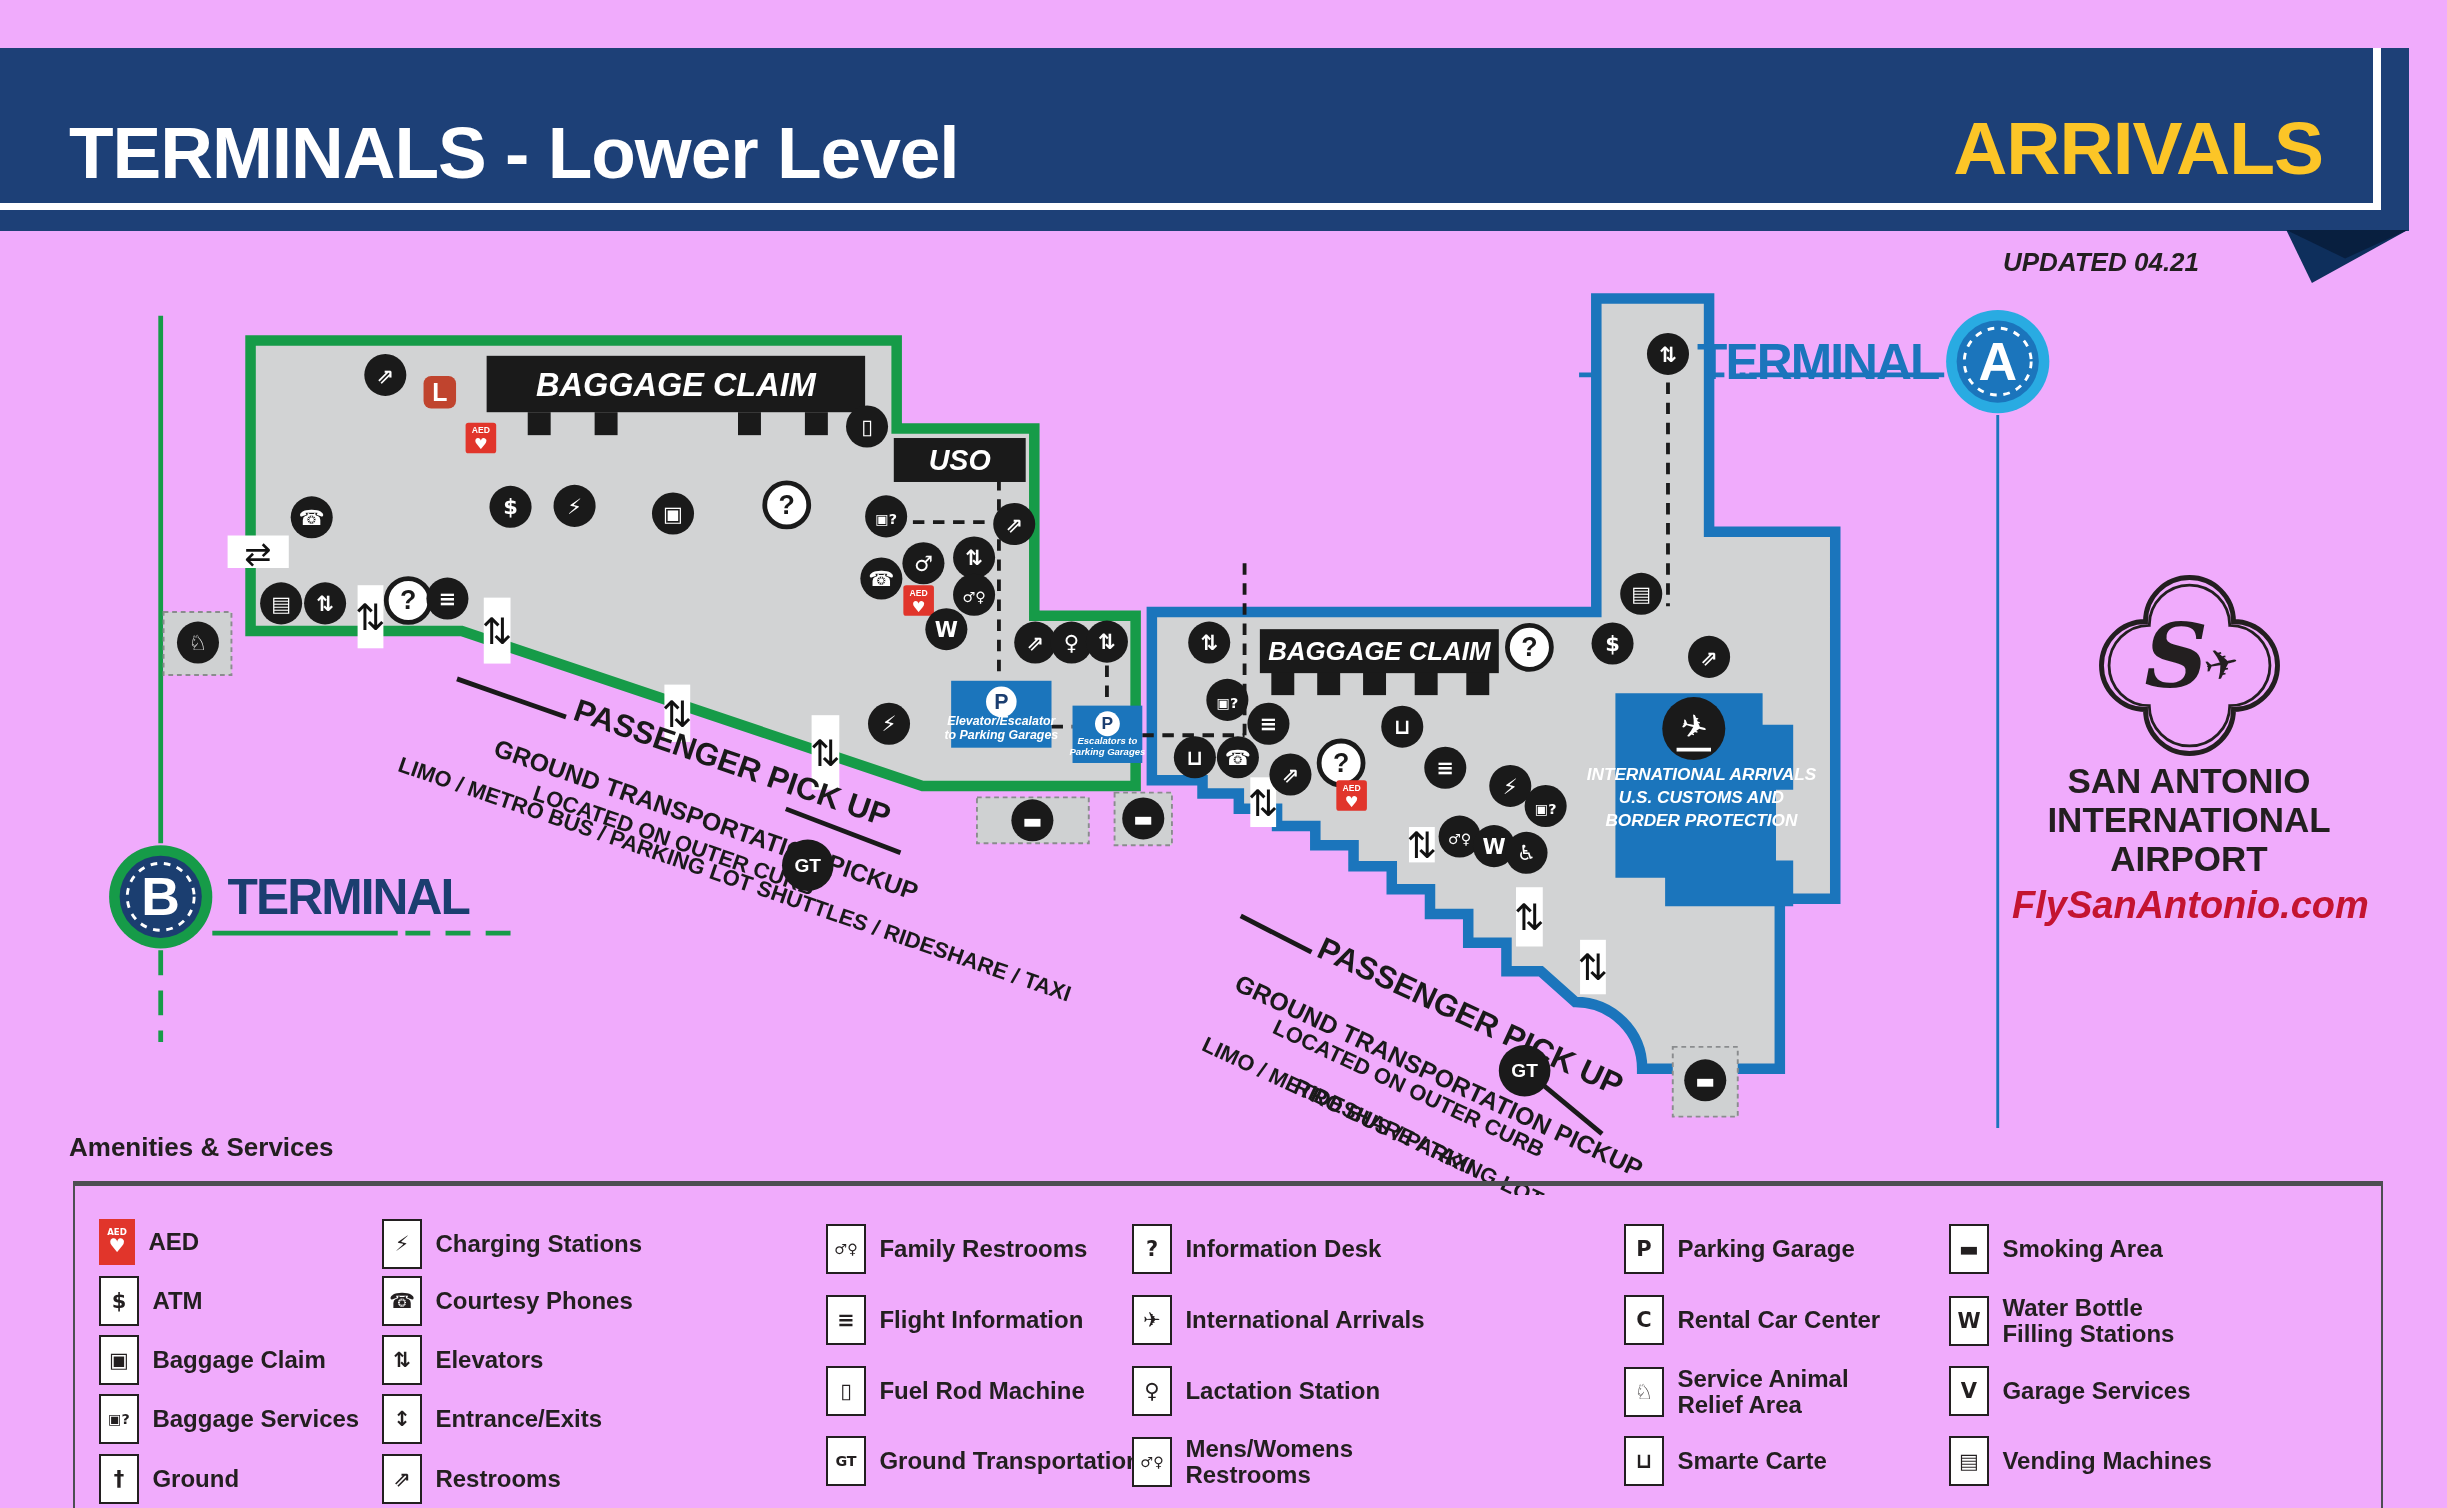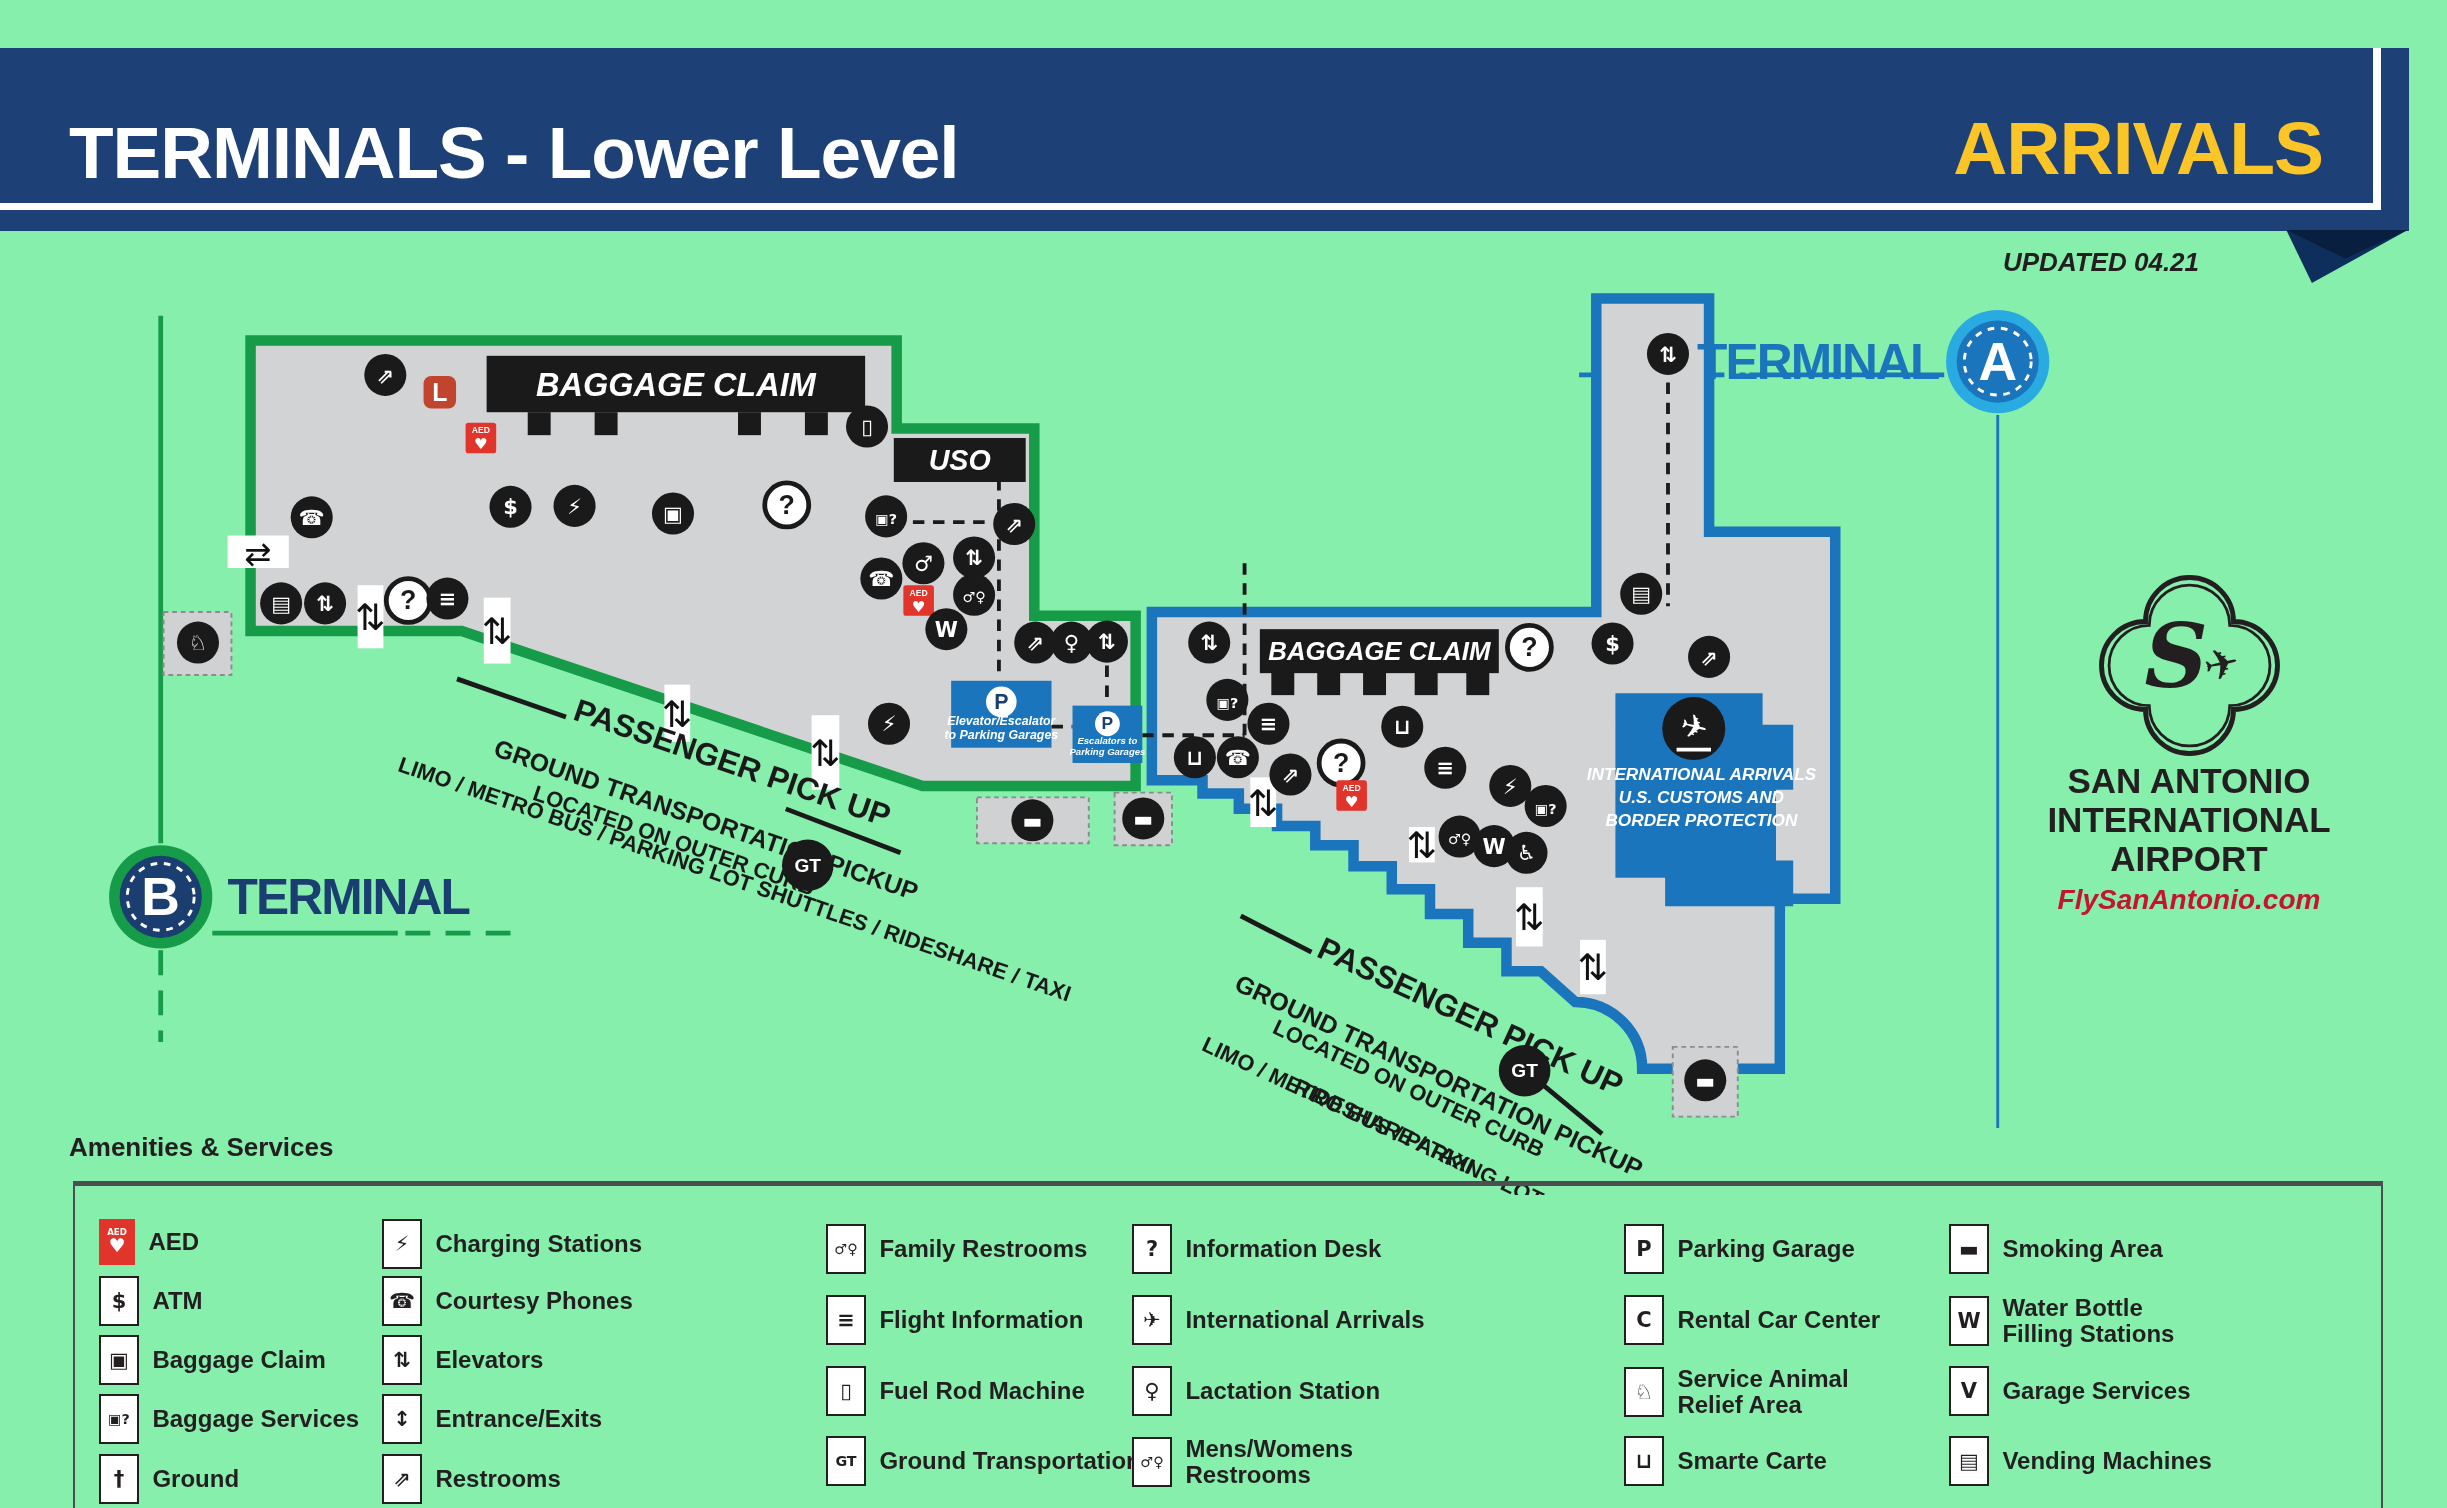--- a/index.html
+++ b/index.html
@@ -1,35 +1,35 @@
 <!DOCTYPE html>
 <html><head>
 <meta charset="utf-8">
 <style>
   html,body{margin:0;padding:0;background:#fff;}
   body{font-family:"Liberation Sans",sans-serif;}
-  #page{position:relative;width:2447px;height:1508px;background:#86efac;overflow:hidden;text-decoration:underline;}
+  #page{position:relative;width:2447px;height:1508px;background:#f0abfc;overflow:hidden;text-decoration:underline;}
 
   
   #banner{position:absolute;left:0;top:48px;width:2409px;height:183px;background:#1d4077;}
   #banner .pin-h{position:absolute;left:0;top:155px;width:2374px;height:6.7px;background:#fff;}
   #banner .pin-v{position:absolute;left:2373px;top:0;width:7.6px;height:162px;background:#fff;}
   #banner-title{position:absolute;left:69px;top:63px;font-size:73px;font-weight:700;color:#fff;letter-spacing:-1px;}
   #banner-arrivals{position:absolute;right:86px;top:57px;font-size:75px;font-weight:700;color:#fcc527;letter-spacing:-1px;}
   #ribbon-tail{position:absolute;left:2286px;top:230px;width:122px;height:55px;}
   #updated{position:absolute;left:2003px;top:247px;width:287px;text-align:left;font-size:26px;font-style:italic;font-weight:700;color:#231f20;}
 
   
   #map{position:absolute;left:0;top:287px;width:2103px;height:908px;}
 
   
   #logo{position:absolute;left:2012px;top:570px;width:354px;text-align:center;}
   #logo-mark{display:block;margin:0 auto;}
   .logo-line{font-size:35px;font-weight:700;color:#231f20;letter-spacing:0;line-height:1.12;}
-  #logo-url{font-size:28px;font-weight:700;font-style:italic;color:#c41431;margin-top:5.7px;text-align:center;}
+  #logo-url{font-size:38px;font-weight:700;font-style:italic;color:#c41431;margin-top:5.7px;text-align:center;}
 
   
   #legend-heading{position:absolute;left:69px;top:1132px;font-size:26px;font-weight:700;color:#231f20;}
   #legend-box{position:absolute;left:73px;top:1181px;width:2306px;height:344px;border-top:5.7px solid #4d4e52;border-left:2.9px solid #4d4e52;border-right:2.9px solid #4d4e52;}
   .legend-item{position:absolute;display:flex;align-items:center;gap:13.4px;}
   .licon{width:36px;height:46px;border:2.9px solid #231f20;background:#fff;color:#231f20;
          display:flex;align-items:center;justify-content:center;font-weight:700;font-size:21px;
          font-family:"DejaVu Sans",sans-serif;flex:0 0 auto;}
   .licon.small{font-size:14.3px;}
   .licon.aed{border:none;background:#e1352b;color:#fff;flex-direction:column;line-height:1;}

